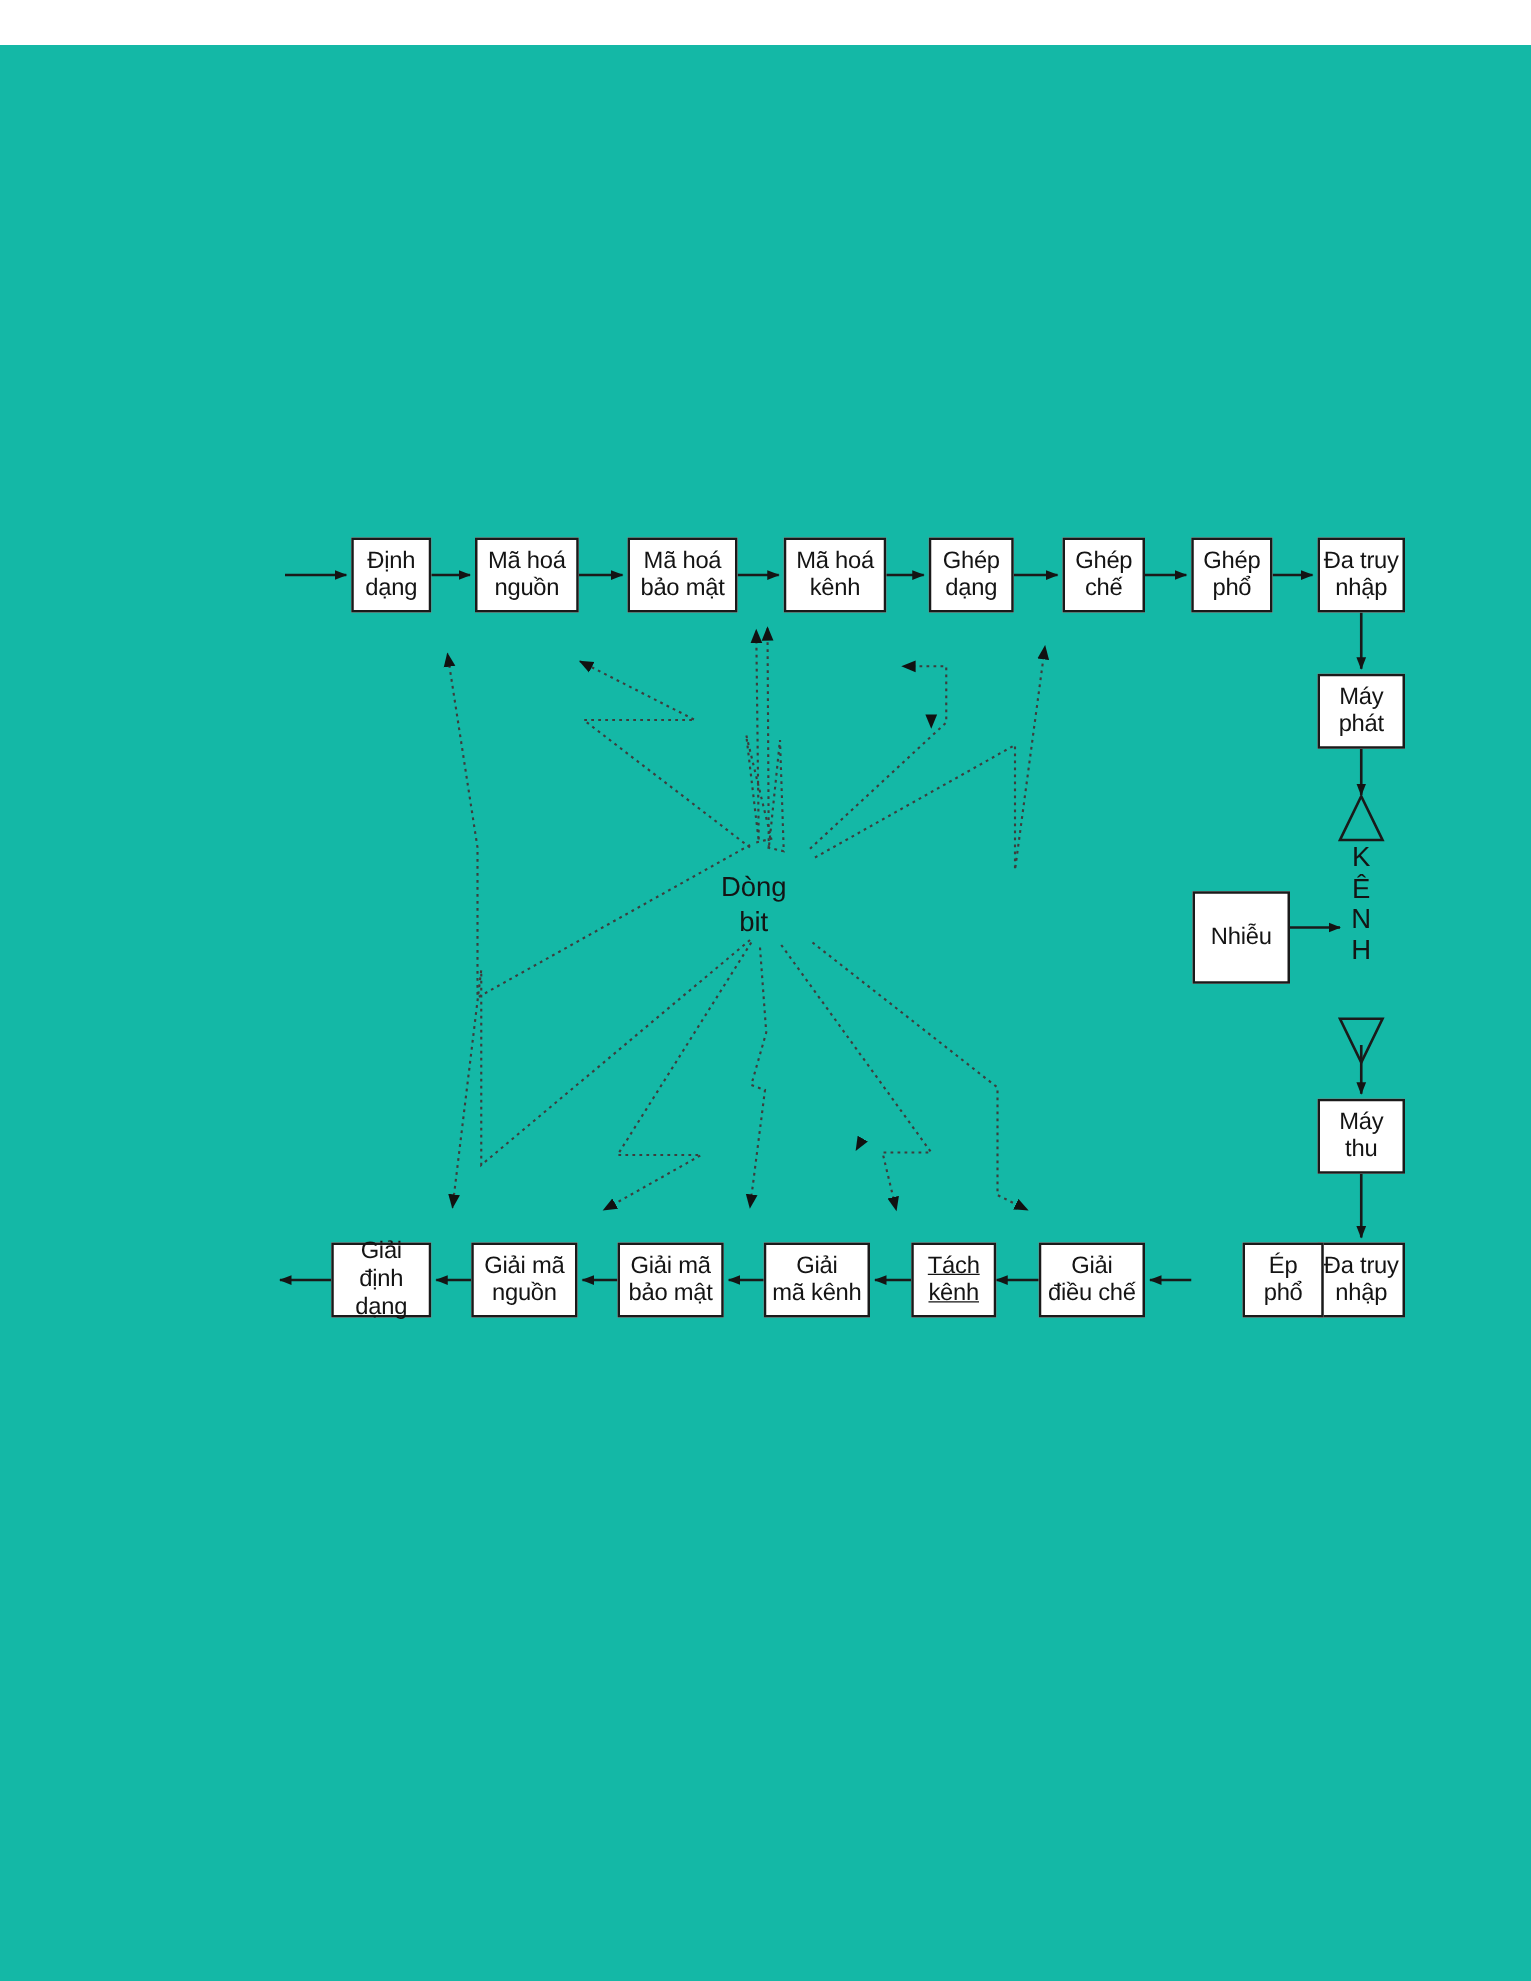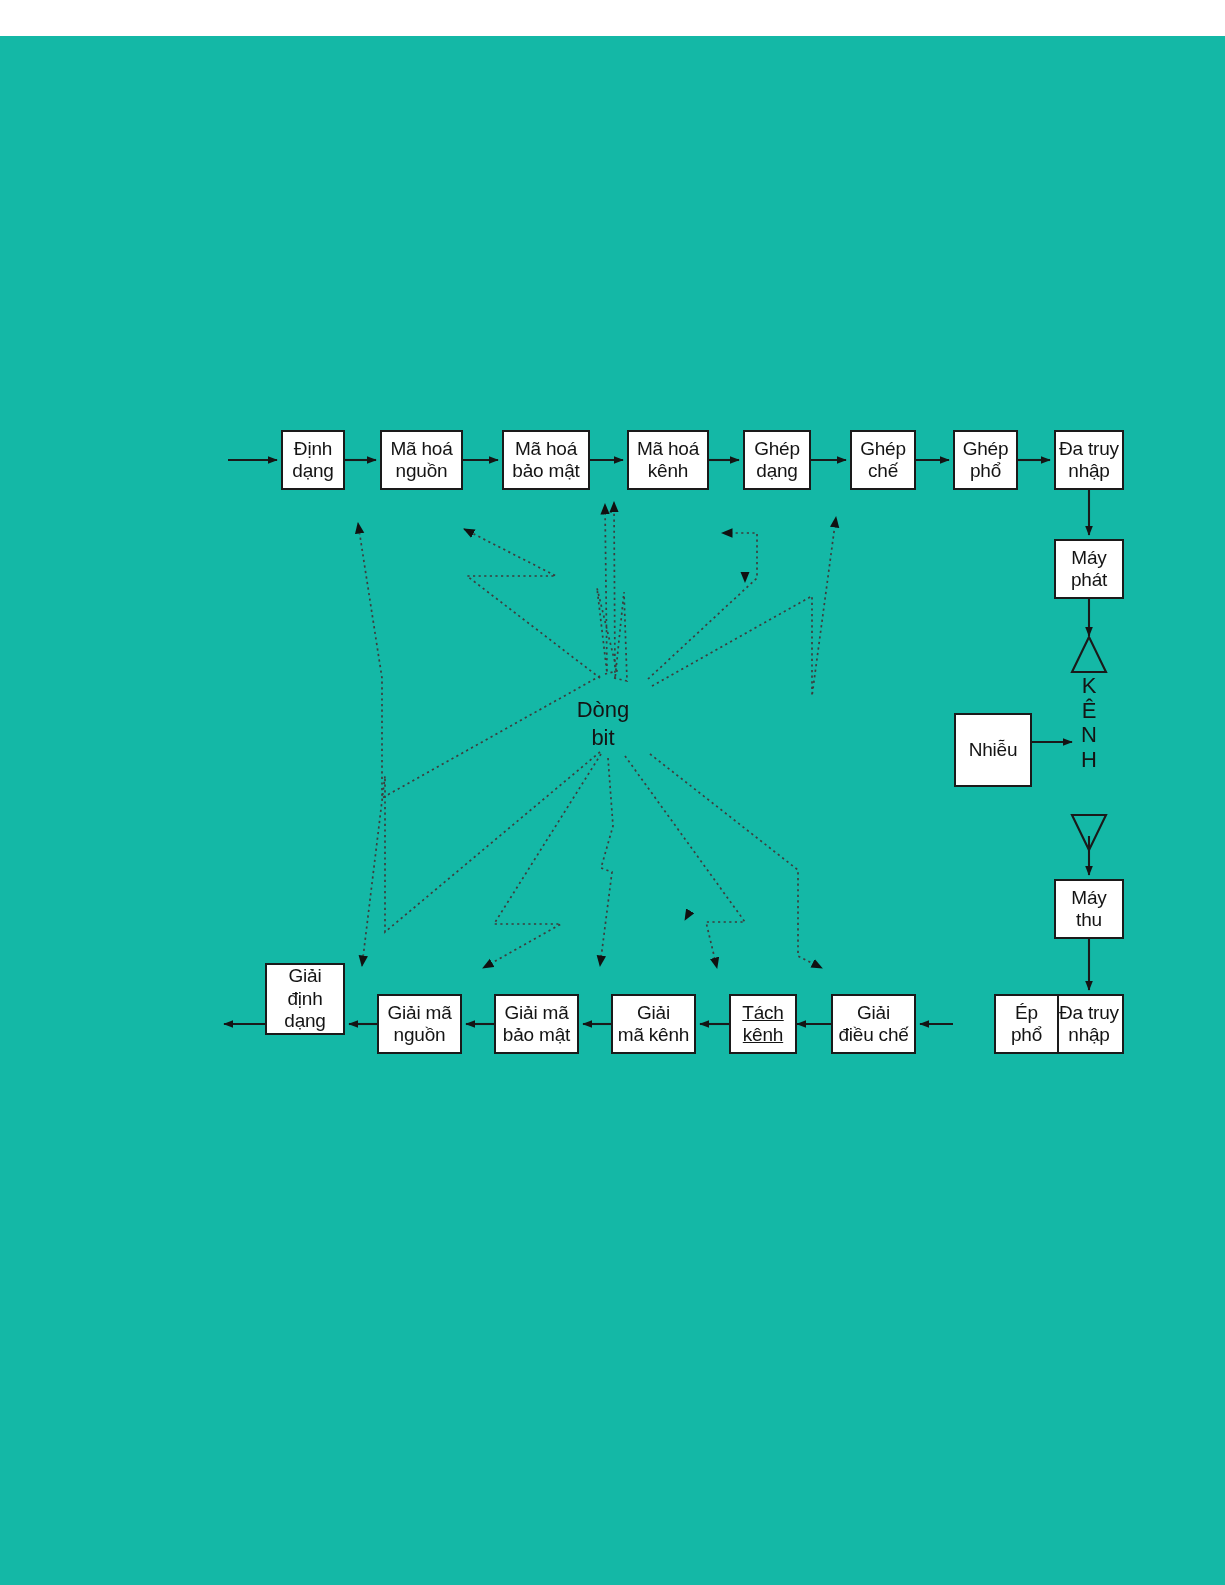--- a/index.html
+++ b/index.html
@@ -162,21 +162,21 @@
   <div class="node-box" style="left:831px;top:958px;width:85px;height:60px;">Giải
 điều chế</div>
   <div class="node-box" style="left:729px;top:958px;width:68px;height:60px;text-decoration:underline;">Tách
 kênh</div>
   <div class="node-box" style="left:611px;top:958px;width:85px;height:60px;">Giải
 mã kênh</div>
   <div class="node-box" style="left:494px;top:958px;width:85px;height:60px;">Giải mã
 bảo mật</div>
   <div class="node-box" style="left:377px;top:958px;width:85px;height:60px;">Giải mã
 nguồn</div>
-  <div class="node-box" style="left:265px;top:927px;width:80px;height:72px;">Giải định
+  <div class="node-box" style="left:265px;top:958px;width:80px;height:60px;">Giải định
 dạng</div>
 
   <div class="floating-label" style="left:548px;top:660px;width:110px;">Dòng
 bit</div>
 
   <div class="channel-letters" style="left:1072px;top:638px;width:34px;">
     <span>K</span>
     <span>Ê</span>
     <span>N</span>
     <span>H</span>

